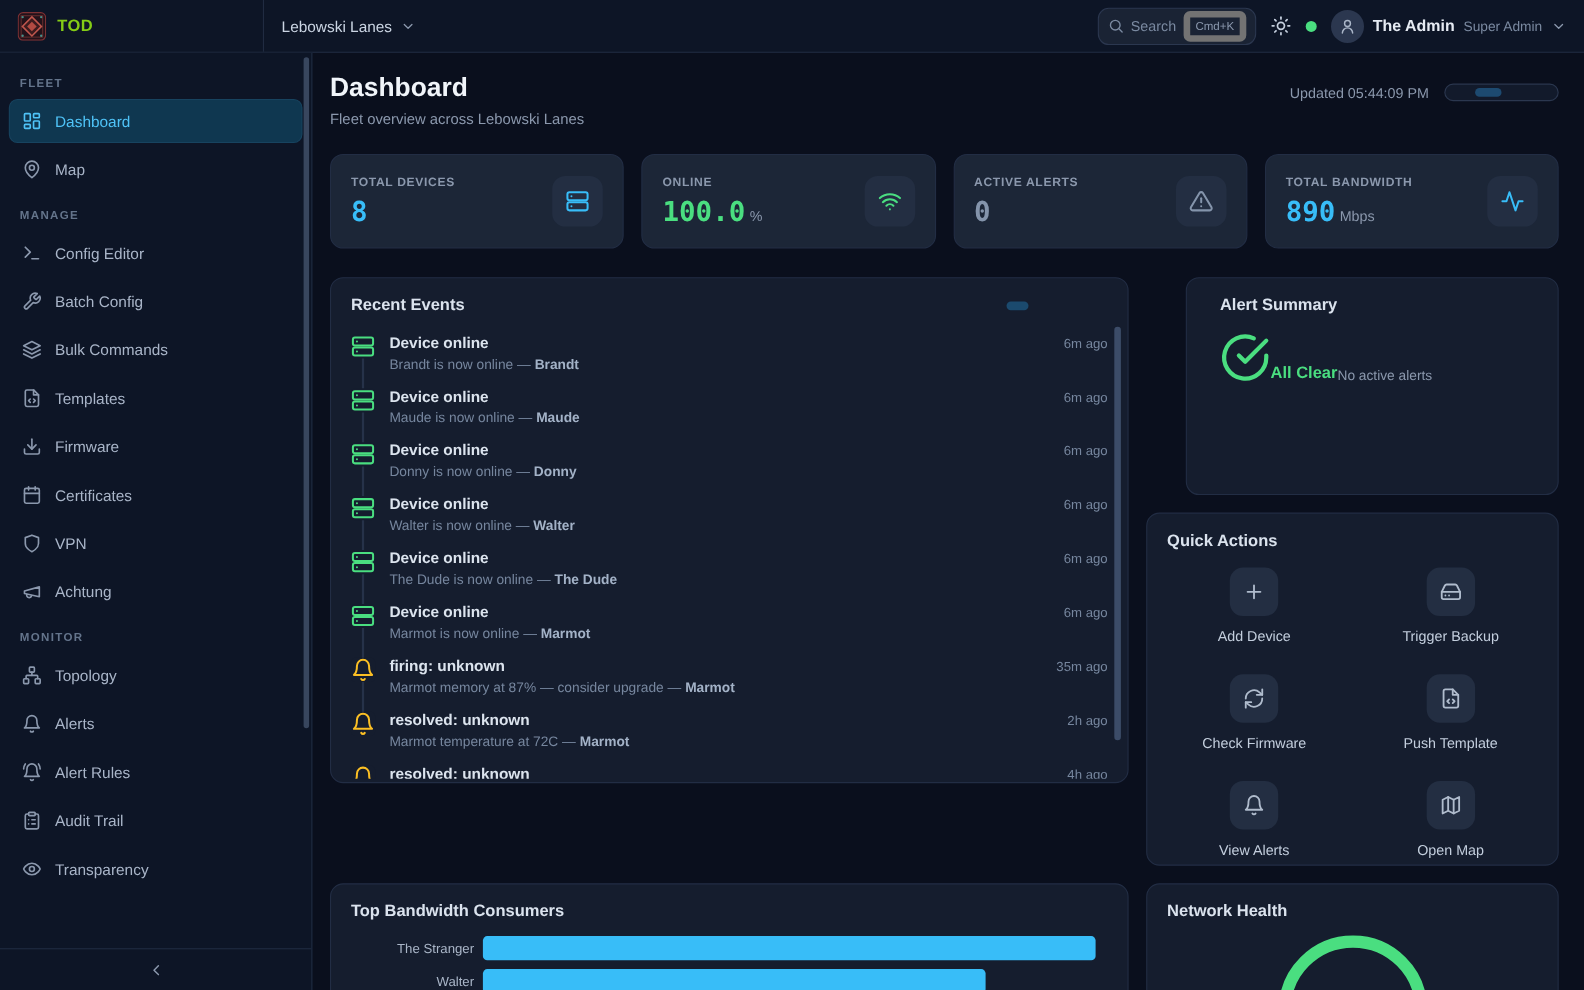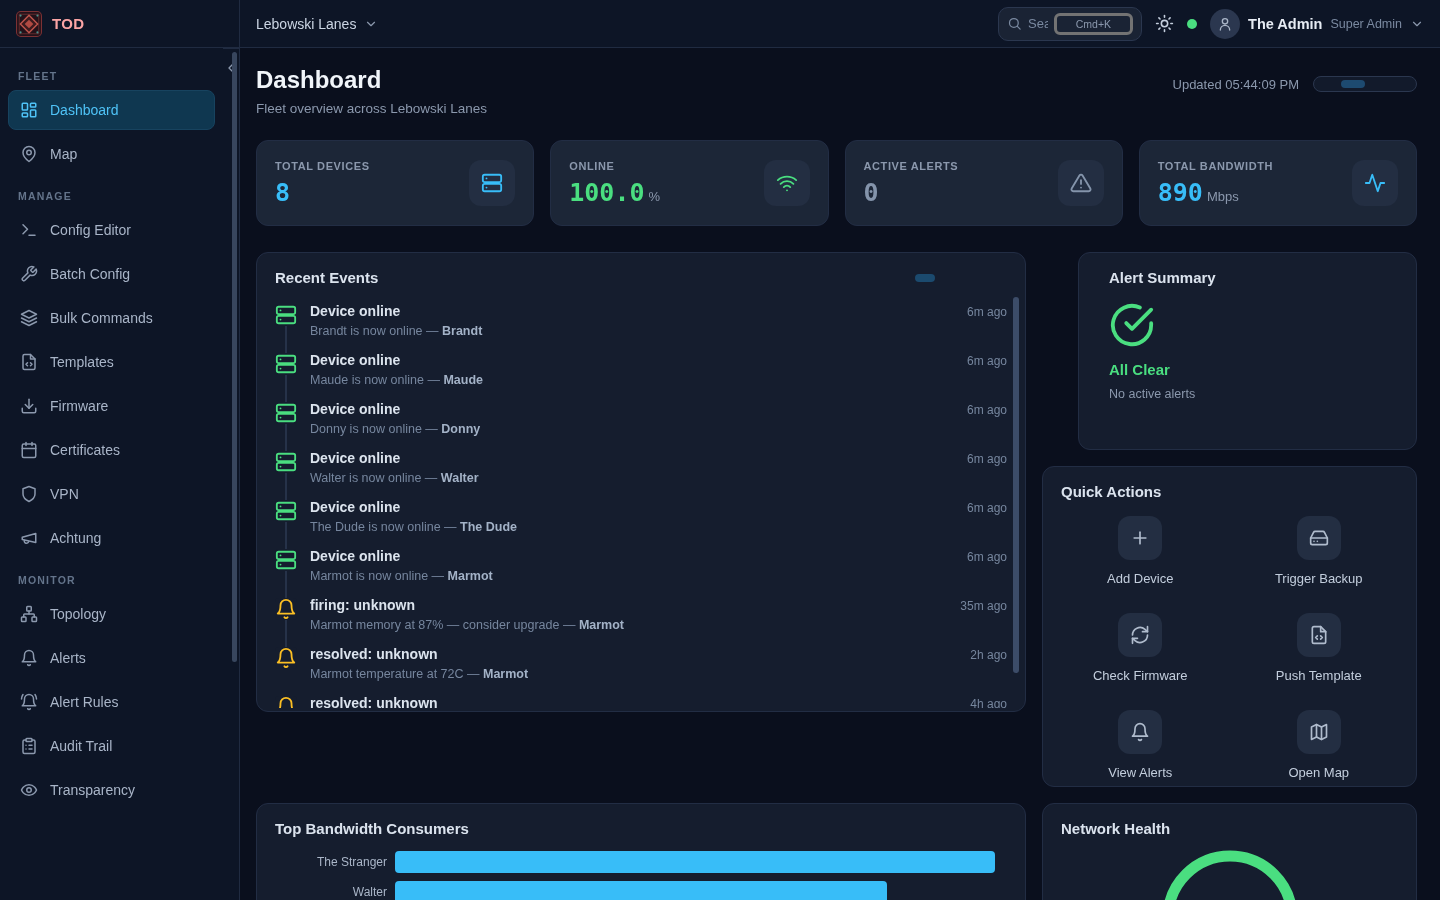--- a/index.html
+++ b/index.html
@@ -12,43 +12,43 @@
     --text:#e6ebf3; --sub:#94a2b8; --dim:#6b7a93;
     --blue:#38bdf8; --blue-lt:#7dd3fc; --green:#4ade80; --amber:#fbbf24;
   }
   svg { width:100%; height:100%; display:block; }
   button { font-family:inherit; cursor:pointer; }
 
   
   .topbar { height:48px; display:flex; background:var(--bar); border-bottom:1px solid var(--line); }
   .brand { width:240px; flex-shrink:0; display:flex; align-items:center; gap:10px; padding:0 16px; border-right:1px solid var(--line); }
   .logo { width:26px; height:26px; flex-shrink:0; }
-  .brand-text { font-size:15px; font-weight:700; letter-spacing:.4px; color:#fca5a5; }
+  .brand-text { font-size:15px; font-weight:700; letter-spacing:.4px; color:#84cc16; }
   .topbar-main { flex:1; display:flex; justify-content:space-between; align-items:center; padding:0 16px; }
   .fleet-select { display:flex; align-items:center; gap:8px; background:none; border:none; color:#cbd5e3; font-size:14px; }
   .chev { width:14px; height:14px; color:#8b98ad; }
   .topbar-right { display:flex; align-items:center; gap:13px; }
   .search { width:144px; height:34px; background:#1a2334; border:1px solid #2b374f; border-radius:10px; display:flex; align-items:center; gap:6px; padding:0 8px; }
   .search-ic { width:15px; height:15px; color:#7a89a0; flex-shrink:0; }
   .search input { flex:1; min-width:0; background:transparent; border:none; outline:none; color:#cbd5e3; font-size:13px; }
   .search input::placeholder { color:#7a89a0; }
-  .kbd { font-size:10.5px; color:#8b98ad; border:3px solid #737373; border-radius:6px; padding:2px 19px; white-space:nowrap; }
+  .kbd { font-size:10.5px; color:#8b98ad; border:6px solid #737373; border-radius:6px; padding:2px 5px; white-space:nowrap; }
   .iconbtn { width:19px; height:19px; background:none; border:none; color:#c4cedd; padding:0; }
   .statusdot { width:10px; height:10px; border-radius:50%; background:var(--green); }
   .userchip { display:flex; align-items:center; gap:8px; background:none; border:none; }
   .avatar { width:30px; height:30px; border-radius:50%; background:#2b374f; color:#aab6c8; display:flex; align-items:center; justify-content:center; }
   .avatar svg { width:16px; height:16px; }
   .uname { font-size:14.5px; font-weight:600; color:#e6ebf3; }
   .urole { font-size:12.5px; color:#7a89a0; }
 
   
   .shell { display:flex; height:852px; }
 
   
-  .sidebar { width:240px; flex-shrink:0; background:var(--bar); border-right:1px solid var(--line); position:relative; display:flex; }
+  .sidebar { width:284px; flex-shrink:0; background:var(--bar); border-right:1px solid var(--line); position:relative; display:flex; flex-direction:column; }
   .side-scroll { flex:1; overflow:hidden; padding:6px 8px 0; }
   .side-label { font-size:10.5px; font-weight:700; letter-spacing:1.2px; color:#64748b; margin:16px 10px 8px; }
   .side-item { display:flex; align-items:center; gap:12px; height:40px; padding:0 11px; margin-bottom:4px; border-radius:8px; color:#a9b5c8; font-size:14px; border:1px solid transparent; }
   .side-item .side-icon { width:18px; height:18px; color:#8b98ad; flex-shrink:0; }
   .side-item.active { background:#0f3750; border-color:#17435f; color:#4fc3f7; }
   .side-item.active .side-icon { color:#4fc3f7; }
   .side-thumb { position:absolute; right:2px; top:4px; width:5px; height:610px; border-radius:3px; background:#38465e; }
   .side-foot { height:38px; border-top:1px solid var(--line); display:flex; align-items:center; justify-content:center; }
   .side-collapse-icon { width:16px; height:16px; color:#8b98ad; }
 
@@ -92,21 +92,21 @@
   .evt-sub { font-size:12.5px; color:#76869e; margin-top:5px; }
   .evt-sep { white-space:pre; color:#76869e; }
   .evt-dev { color:#a3b2c7; font-weight:600; }
   .evt-time { margin-left:auto; flex-shrink:0; font-size:12px; color:#76869e; padding-top:2px; }
   .evt-thumb { position:absolute; right:6px; top:44px; width:6px; height:376px; border-radius:3px; background:#3c4c68; }
 
   .right-stack { display:flex; flex-direction:column; gap:16px; }
 
   
   .alert-panel { height:198px; padding:16px 30px;margin-left:36px; }
-  .alert-body { display:flex; flex-direction:column; align-items:flex-start; margin-top:16px; }
+  .alert-body { display:flex; flex-direction:row; align-items:flex-end; margin-top:16px; }
   .alert-check { width:46px; height:46px; color:var(--green); }
   .alert-status { font-size:15px; font-weight:600; color:var(--green); margin-top:13px; }
   .alert-msg { font-size:12.5px; color:#8b98ad; margin-top:9px; }
 
   
   .qa-panel { height:321px; padding:16px 18px; }
   .qa-grid { display:grid; grid-template-columns:1fr 1fr; row-gap:27px; column-gap:20px; margin-top:16px; justify-items:center; }
   .qa-item { display:flex; flex-direction:column; align-items:center; background:none; border:none; }
   .qa-chip { width:44px; height:44px; border-radius:12px; background:var(--chip); color:#b0bccd; display:flex; align-items:center; justify-content:center; }
   .qa-chip svg { width:20px; height:20px; }

